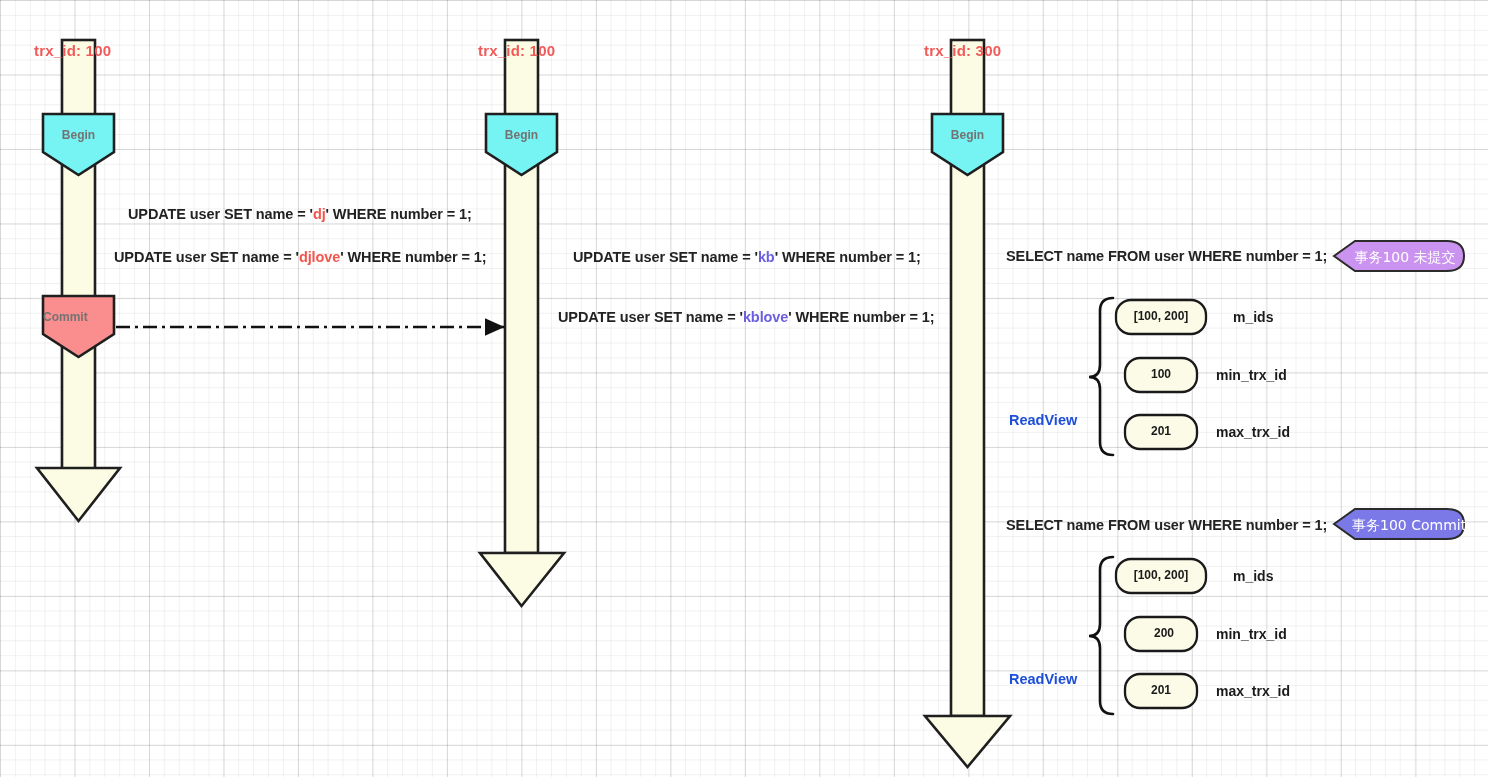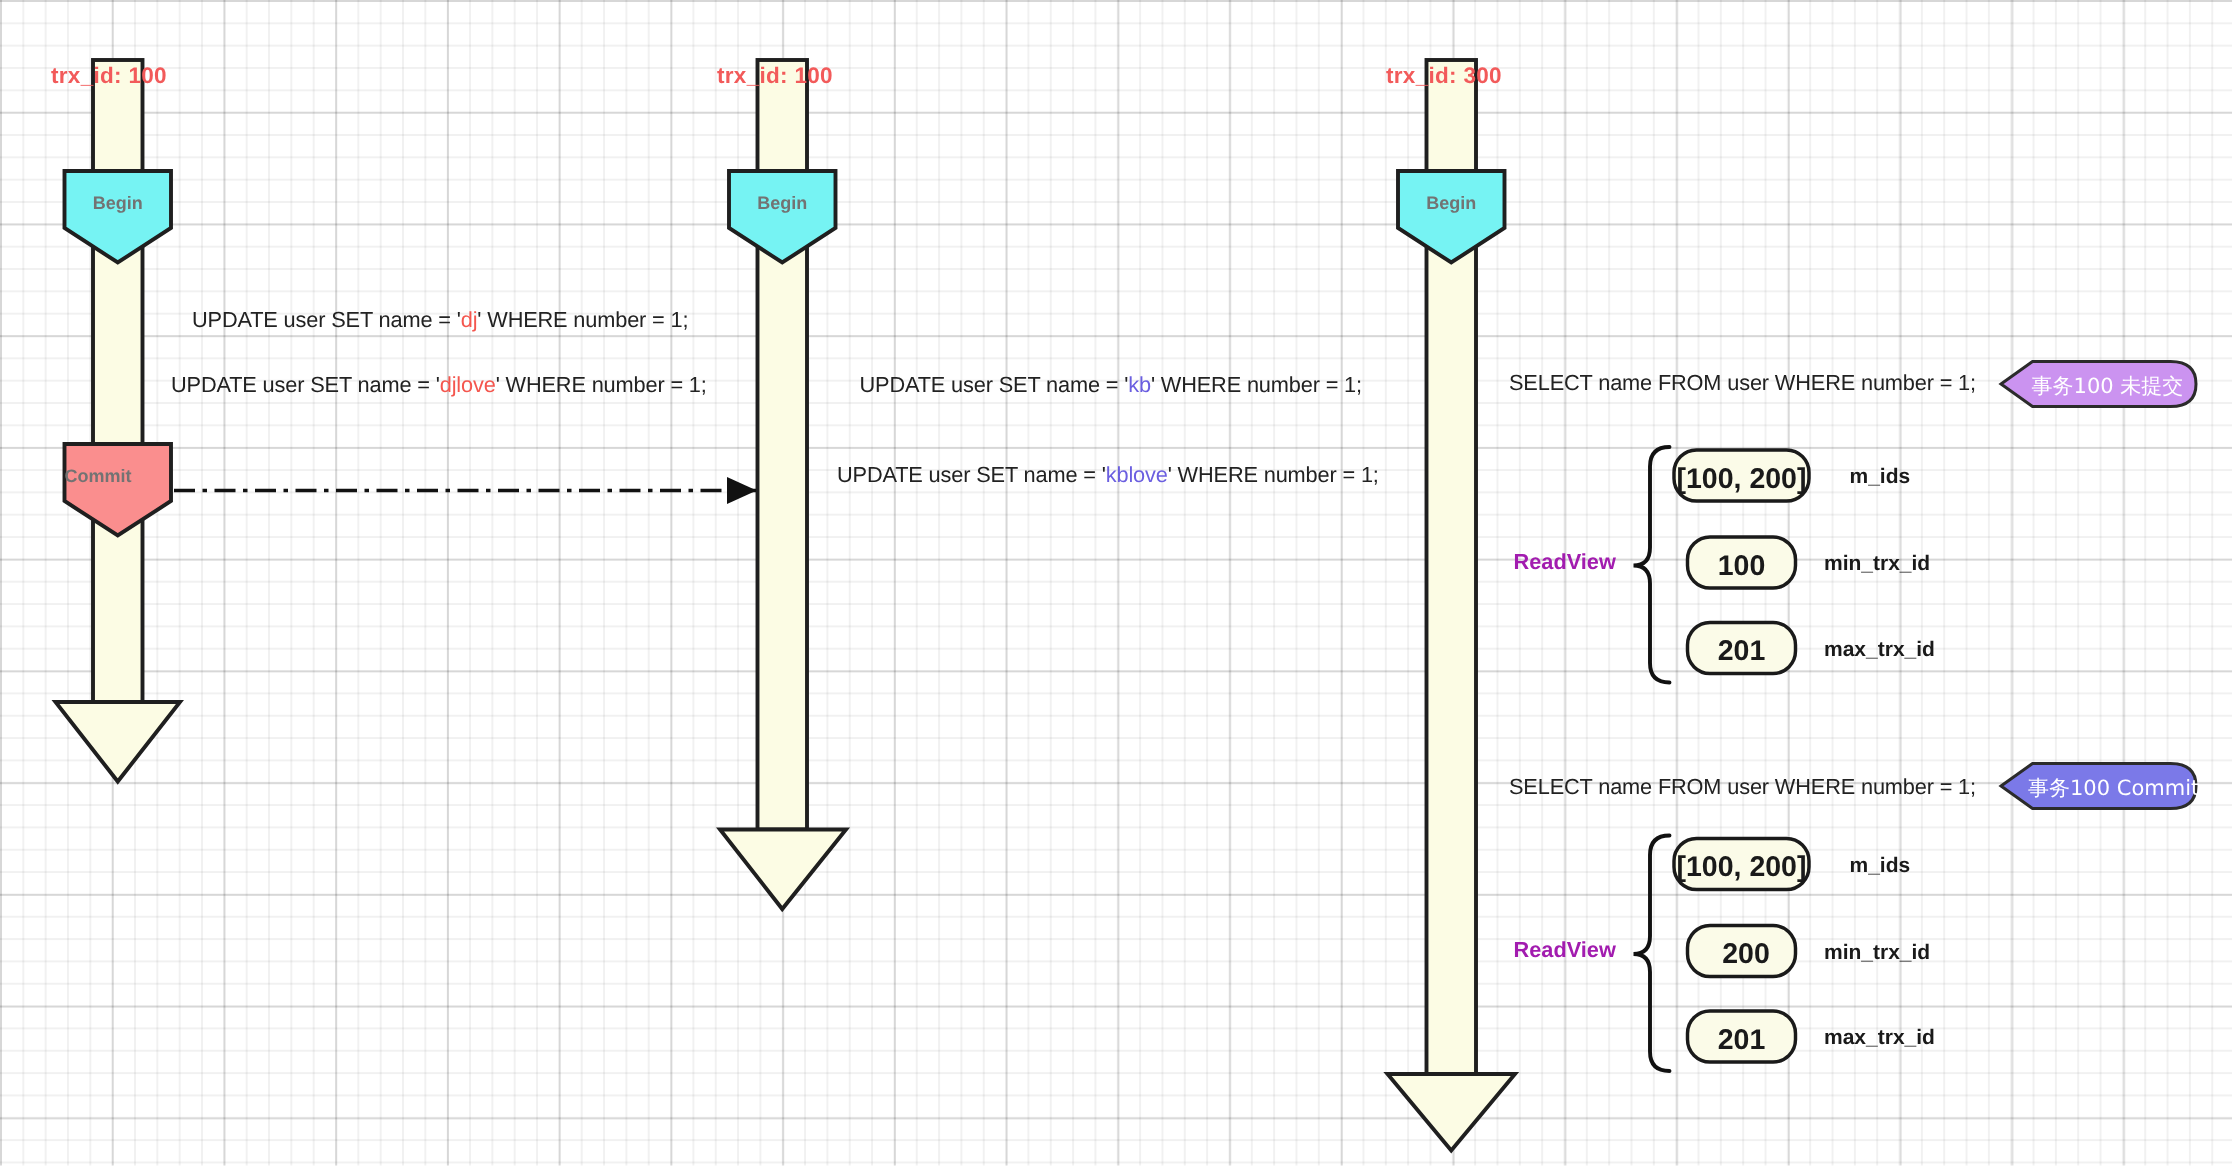--- a/index.html
+++ b/index.html
@@ -24,33 +24,33 @@
   svg#art{position:absolute;left:0;top:0;width:1488px;height:777px;overflow:visible;}
 
   .lbl{position:absolute;white-space:nowrap;margin-top:27px;}
   .trx-head{
     color:#f25a5a;font-weight:bold;font-size:15px;letter-spacing:.2px;
   }
   .shape-text{
     position:absolute;white-space:nowrap;font-weight:bold;font-size:12px;color:#737373;
   }
   .sql{
-    position:absolute;white-space:nowrap;font-weight:normal;font-size:14.5px;color:#222;
+    position:absolute;white-space:nowrap;font-weight:bold;font-size:14.5px;color:#222;
     letter-spacing:-0.1px;
   }
   .sql .v-red{color:#f4564e;}
   .sql .v-blue{color:#6b5fe0;}
   .rv-label{
-    position:absolute;white-space:nowrap;font-weight:bold;font-size:14.5px;color:#a21caf;
+    position:absolute;white-space:nowrap;font-weight:bold;font-size:14.5px;color:#1d4ed8;margin-top:45px;
   }
   .rv-field{
     position:absolute;white-space:nowrap;font-weight:bold;font-size:14px;color:#1a1a1a;
   }
   .rv-box-text{
-    position:absolute;white-space:nowrap;font-weight:bold;font-size:19px;color:#1a1a1a;
+    position:absolute;white-space:nowrap;font-weight:bold;font-size:12px;color:#1a1a1a;
     text-align:center;
   }
   .callout-text{
     position:absolute;white-space:nowrap;font-size:14px;color:#ffffff;
     font-family:"DejaVu Sans","Liberation Sans",sans-serif;
   }
 </style>
 </head>
 <body>
 

